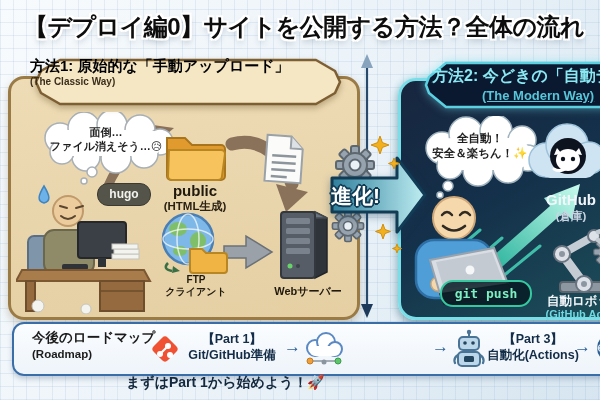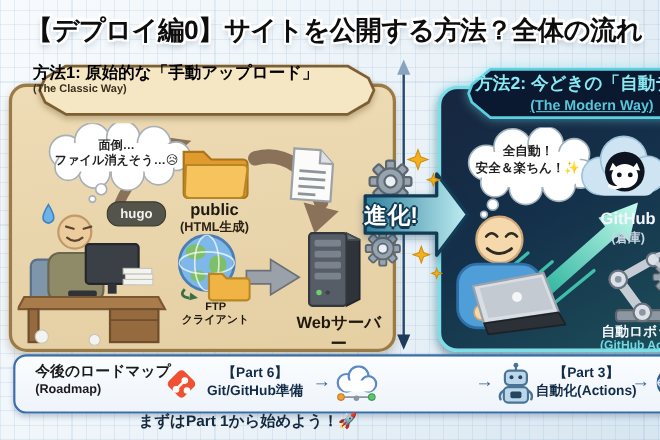--- a/index.html
+++ b/index.html
@@ -20,21 +20,21 @@
   #classic-header{left:30px;top:57px;width:316px;height:50px;z-index:4;filter:drop-shadow(0 3px 3px rgba(90,70,30,.35));}
   #classic-h1{top:7px;font-size:15px;font-weight:800;}
   #classic-h2{top:26px;font-size:10px;font-weight:700;color:#3a2f1c;}
   .bubble-text{position:absolute;font-weight:800;color:#1f1f1f;text-align:center;line-height:1.3;}
   #classic-bubble-text{left:40px;top:125px;width:132px;font-size:11px;z-index:4;}
   #modern-bubble-text{left:426px;top:131px;width:108px;font-size:11.5px;z-index:4;}
   #hugo-badge{left:97px;top:183px;width:52px;height:21px;background:#55544a;border:1.5px solid #3b3a32;border-radius:11px;color:#f2f2ee;font-size:12px;font-weight:700;text-align:center;line-height:21px;z-index:4;}
   #public-label{left:158px;top:182px;width:74px;font-size:15px;font-weight:800;color:#20190e;z-index:4;}
   #public-sublabel{left:148px;top:199px;width:94px;font-size:11.5px;font-weight:700;color:#2b2214;z-index:4;}
   #ftp-label{left:160px;top:274px;width:72px;font-size:10px;font-weight:800;color:#20190e;line-height:1.2;z-index:4;}
-  #server-label{left:268px;top:284px;width:80px;font-size:15px;font-weight:800;color:#20190e;z-index:4;}
+  #server-label{left:268px;top:284px;width:80px;font-size:11px;font-weight:800;color:#20190e;z-index:4;}
   
   #evolution-arrow-svg{left:327px;top:150px;z-index:5;filter:drop-shadow(0 3px 4px rgba(20,60,90,.4));}
   #evolution-label{left:331px;top:182px;width:72px;text-align:left;font-size:21px;font-weight:800;color:#fff;z-index:6;
     text-shadow:-2px 0 0 #123c55,2px 0 0 #123c55,0 -2px 0 #123c55,0 2px 0 #123c55,-1px -1px 0 #123c55,1px 1px 0 #123c55,1px -1px 0 #123c55,-1px 1px 0 #123c55;}
   
   #modern-panel{left:398px;top:78px;width:230px;height:236px;border:3px solid #7adee8;border-radius:18px;
     background:linear-gradient(150deg,#18263f 0%,#14304a 45%,#1d505a 100%);box-shadow:0 0 10px rgba(110,220,235,.45),0 4px 8px rgba(10,30,50,.4);z-index:1;}
   #modern-header{left:420px;top:60px;width:240px;height:50px;z-index:4;filter:drop-shadow(0 0 5px rgba(110,220,235,.55));}
   #modern-h1{position:absolute;left:432px;top:66px;font-size:16px;font-weight:800;color:#8ae8f2;z-index:5;white-space:nowrap;}
   #modern-h2{position:absolute;left:482px;top:88px;font-size:13px;font-weight:700;color:#57c6d8;z-index:5;white-space:nowrap;text-decoration:underline;}
@@ -292,20 +292,21 @@
     <path d="M46,33 q5,-6 10,0 M64,33 q5,-6 10,0" fill="none" stroke="#2f2a22" stroke-width="2.4" stroke-linecap="round"></path>
     <path d="M47,44 q11,9 22,0" fill="none" stroke="#2f2a22" stroke-width="2.6" stroke-linecap="round"></path>
     <rect x="20" y="58" width="76" height="58" rx="18" fill="#4f9ed8" stroke="#2e6fa5" stroke-width="2.5"></rect>
     <circle cx="42" cy="102" r="7" fill="#f6d8ad" stroke="#d0a877" stroke-width="1.5"></circle>
     <circle cx="74" cy="100" r="7" fill="#f6d8ad" stroke="#d0a877" stroke-width="1.5"></circle>
     <polygon points="34,78 98,66 112,102 44,112" fill="#d9dee4" stroke="#9aa2ab" stroke-width="2"></polygon>
     <polygon points="40,80 96,70 107,99 48,107" fill="#c3cad2"></polygon>
     <circle cx="74" cy="88" r="4.5" fill="#f4f6f8"></circle>
     <polygon points="44,112 112,102 118,113 48,122" fill="#2c3138" stroke="#1d2126" stroke-width="1.5"></polygon>
   </svg>
+  <div id="git-push-badge" class="abs">git push</div>
 
   <svg class="abs" style="left:532px;top:222px;z-index:3;" width="96" height="72" viewBox="0 0 96 72">
     <g fill="#97a3ae" stroke="#5d6770" stroke-width="1.5" transform="translate(76,30) scale(0.75)">
       <rect x="-4" y="-19" width="8" height="38" rx="2"></rect>
       <rect x="-4" y="-19" width="8" height="38" rx="2" transform="rotate(45)"></rect>
       <rect x="-4" y="-19" width="8" height="38" rx="2" transform="rotate(90)"></rect>
       <rect x="-4" y="-19" width="8" height="38" rx="2" transform="rotate(135)"></rect>
       <circle r="12" stroke="none"></circle>
         <circle r="5.5" fill="#16394a"></circle>
     </g>
@@ -329,21 +330,21 @@
     </div>
 
     <svg class="abs" style="left:133px;top:7px;" width="36" height="36" viewBox="0 0 36 36">
       <rect x="8" y="8" width="20" height="20" rx="4" fill="#f05133" transform="rotate(45 18 18)"></rect>
       <line x1="13" y1="23" x2="21" y2="15" stroke="#ffffff" stroke-width="2.2"></line>
       <circle cx="13" cy="23" r="3" fill="#ffffff"></circle>
         <circle cx="21" cy="15" r="3" fill="#ffffff"></circle>
         <circle cx="23" cy="24" r="3" fill="#ffffff"></circle>
     </svg>
     <div class="rm-step" style="left:166px;top:7px;width:104px;">
-      <div>【Part 6】</div>
+      <div>【Part 1】</div>
       <div>Git/GitHub準備</div>
     </div>
     <span class="rm-arrow" style="left:270px;">→</span>
 
     <svg class="abs" style="left:288px;top:8px;" width="44" height="34" viewBox="0 0 44 34">
       <g fill="#ffffff" stroke="#5b89c4" stroke-width="2">
         <circle cx="13" cy="16" r="8"></circle>
           <circle cx="24" cy="10" r="9"></circle>
           <circle cx="33" cy="17" r="7"></circle>
         <rect x="8" y="14" width="30" height="10" rx="5" stroke="none"></rect>

